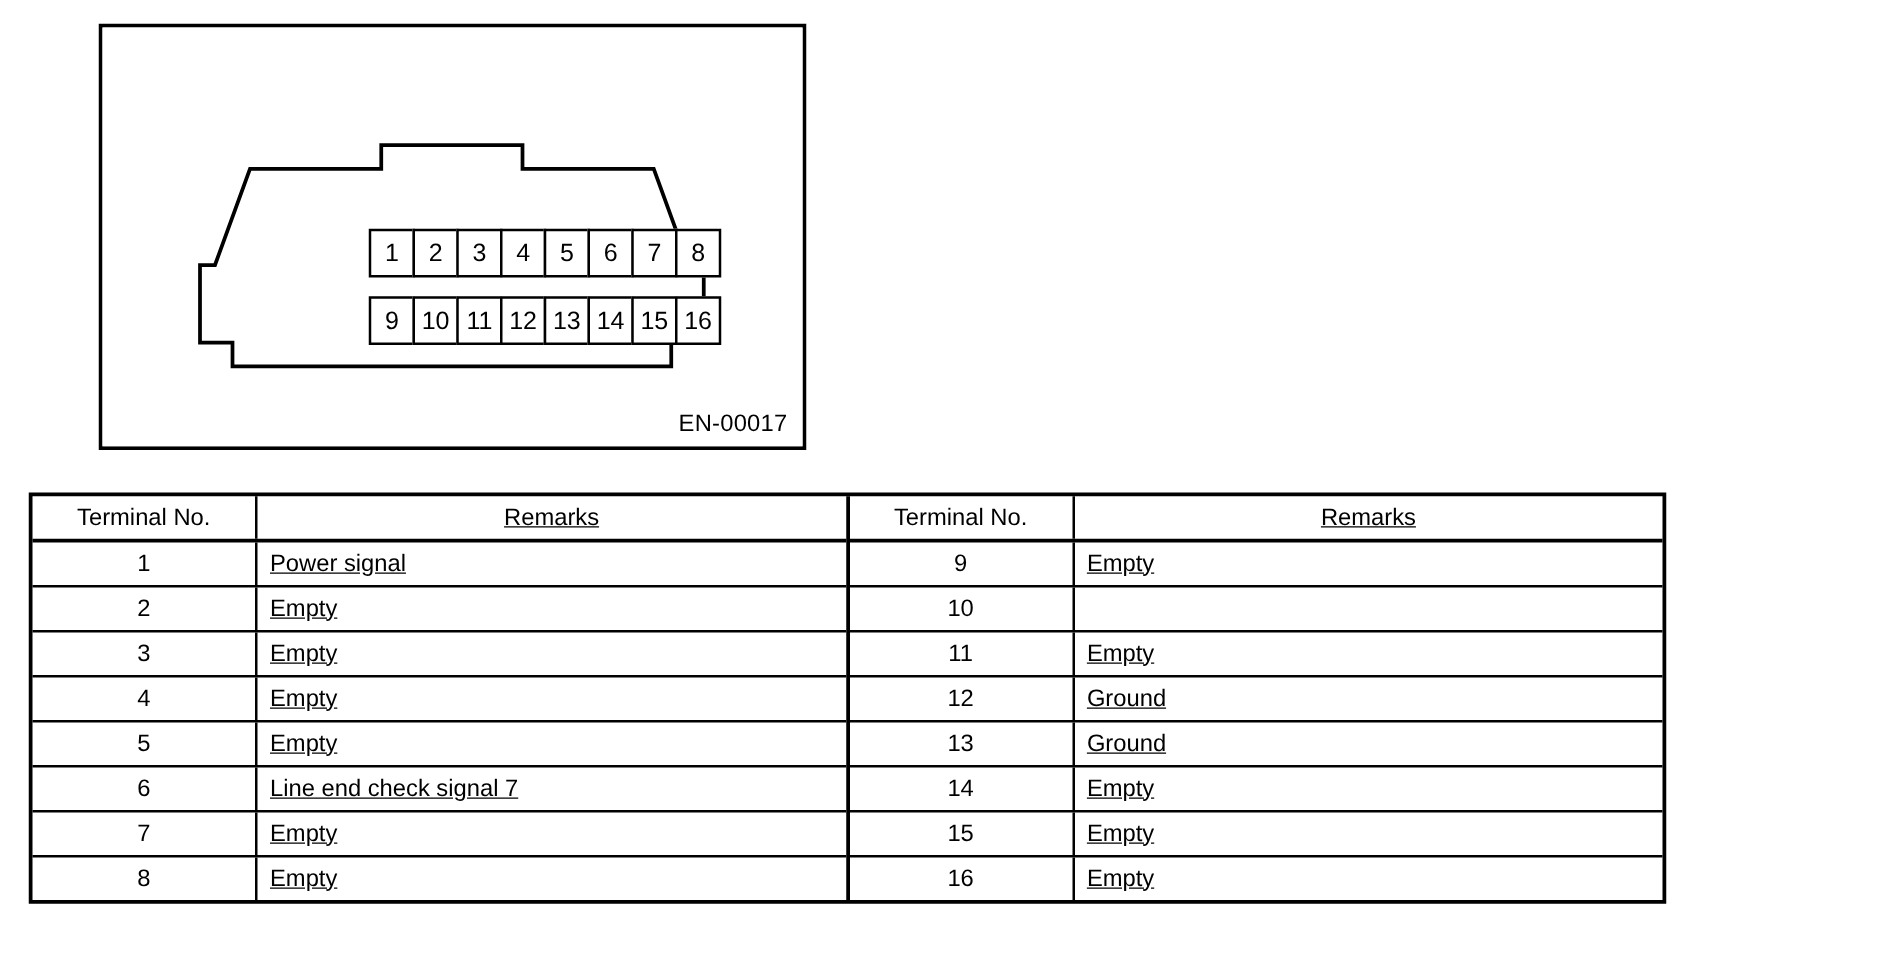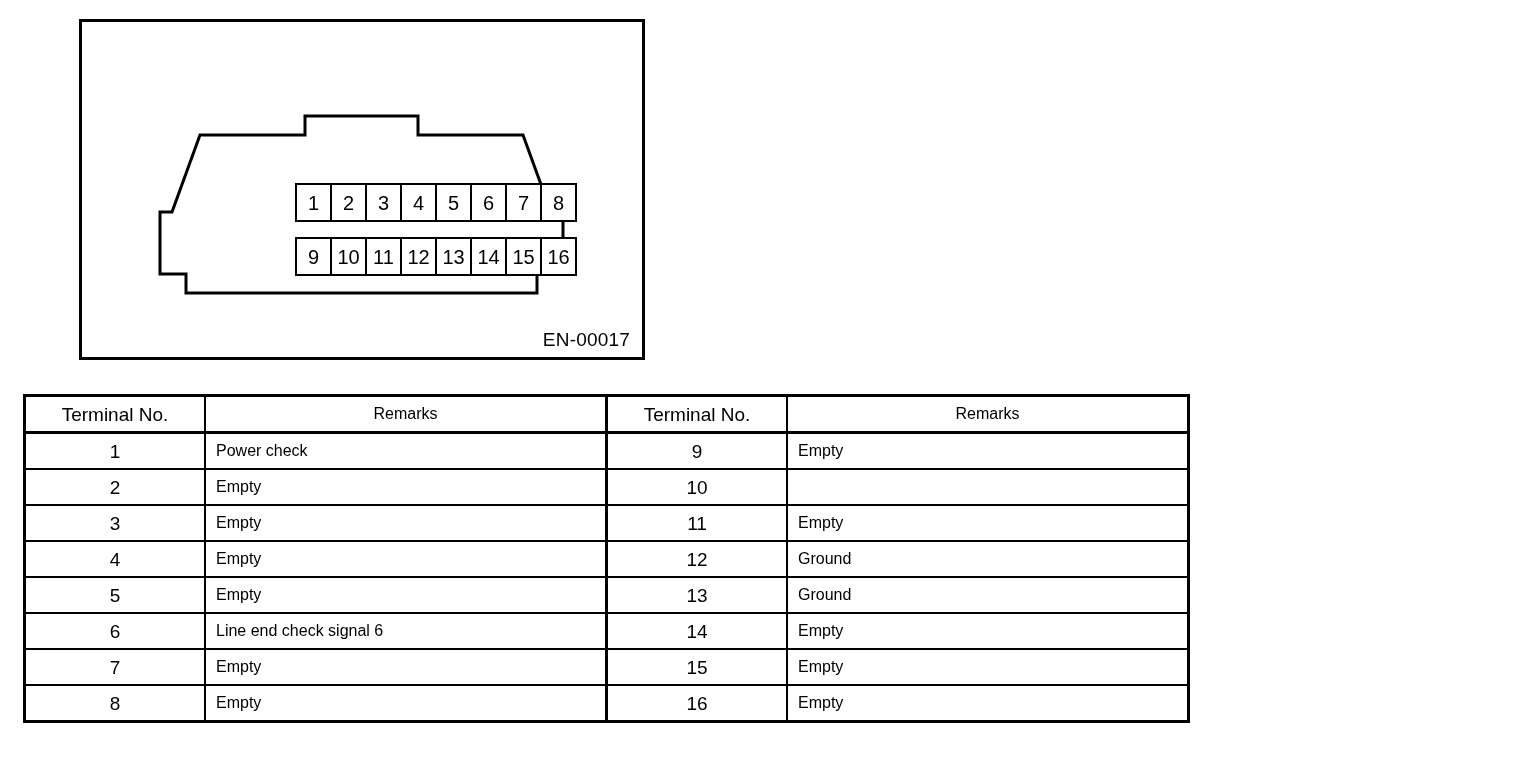--- a/index.html
+++ b/index.html
@@ -23,36 +23,36 @@
   #pin-row-bottom{left:213px;top:215px;}
   .pin-cell{
     width:37px;height:39px;border:2px solid #000;margin-left:-2px;
     box-sizing:border-box;display:flex;align-items:center;justify-content:center;
     font-size:20px;line-height:1;background:#fff;
   }
   .pin-cell:first-child{margin-left:0;}
 
   
   #terminal-table{
-    position:absolute;left:23px;top:394px;width:1167px;height:329px;
+    position:absolute;left:23px;top:394px;width:1310px;height:329px;
     border:3px solid #000;box-sizing:border-box;display:flex;background:#fff;
   }
   .table-half{flex:1 1 0;display:flex;flex-direction:column;min-width:0;}
   .table-half.right{border-left:3px solid #000;}
   .t-row{display:flex;flex:1 1 0;min-height:0;border-top:2px solid #000;}
   .t-row.header{border-top:none;}
   .t-row.header-sep{border-top:3px solid #000;}
   .c-term{
     width:178px;flex:0 0 178px;border-right:2px solid #000;
     display:flex;align-items:center;justify-content:center;
     font-size:19px;line-height:1;
   }
   .c-remark{
     flex:1 1 auto;display:flex;align-items:center;
-    padding-left:10px;font-size:16px;line-height:1;min-width:0;
+    padding-left:10px;font-size:19px;line-height:1;min-width:0;text-decoration:underline;
   }
   .c-remark.center{justify-content:center;padding-left:0;}
 </style>
 </head>
 <body>
 
 <div id="figure-frame">
 
   <svg id="connector-svg" width="560" height="335" viewBox="0 0 560 335">
 
@@ -131,41 +131,41 @@
 
 <div id="terminal-table">
 
   <div class="table-half left">
     <div class="t-row header">
       <div class="c-term">Terminal No.</div>
       <div class="c-remark center">Remarks</div>
     </div>
     <div class="t-row header-sep">
       <div class="c-term">1</div>
-      <div class="c-remark">Power check</div>
+      <div class="c-remark">Power signal</div>
     </div>
     <div class="t-row">
       <div class="c-term">2</div>
       <div class="c-remark">Empty</div>
     </div>
     <div class="t-row">
       <div class="c-term">3</div>
       <div class="c-remark">Empty</div>
     </div>
     <div class="t-row">
       <div class="c-term">4</div>
       <div class="c-remark">Empty</div>
     </div>
     <div class="t-row">
       <div class="c-term">5</div>
       <div class="c-remark">Empty</div>
     </div>
     <div class="t-row">
       <div class="c-term">6</div>
-      <div class="c-remark">Line end check signal 6</div>
+      <div class="c-remark">Line end check signal 7</div>
     </div>
     <div class="t-row">
       <div class="c-term">7</div>
       <div class="c-remark">Empty</div>
     </div>
     <div class="t-row">
       <div class="c-term">8</div>
       <div class="c-remark">Empty</div>
     </div>
   </div>

